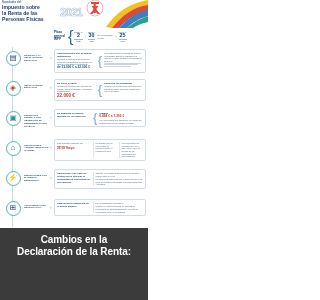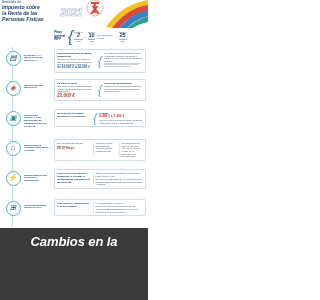--- a/index.html
+++ b/index.html
@@ -2,21 +2,21 @@
 <html><head>
 <meta charset="utf-8">
 <style>
   * { margin:0; padding:0; box-sizing:border-box; }
   html,body { width:148px; height:300px; overflow:hidden; }
   body {
     font-family:"Liberation Sans", sans-serif;
     background:#ffffff;
     position:relative;
   }
-  #page { position:relative; width:148px; height:300px; background:#ffffff; overflow:hidden;font-style:italic; }
+  #page { position:relative; width:148px; height:300px; background:#ffffff; overflow:hidden; }
 
   
   .header { position:relative; height:26px; width:148px; }
   .hdr-title {
     position:absolute; left:2px; top:1px; width:60px;
     color:#1f3f6e; font-weight:700; line-height:1.18;
   }
   .hdr-kicker { font-size:2.6px; letter-spacing:.02em; color:#4a6a94; font-weight:600; }
   .hdr-main { font-size:5.1px; }
   .hdr-year {
@@ -91,21 +91,21 @@
   .spine { position:absolute; left:11.5px; top:47px; width:0.5px; height:180px; background:#bfe0e2; }
 
   
   .overlay {
     position:absolute; left:0; top:228px; width:148px; height:72px;
     background:rgba(32,32,32,0.88);
     display:flex; align-items:flex-start; justify-content:center;
     padding-top:6px;
   }
   .caption {
-    color:#ffffff; font-weight:700; font-size:13px; line-height:1.22;
+    color:#ffffff; font-weight:700; font-size:10px; line-height:1.22;
     text-align:center; width:140px; letter-spacing:-0.1px;
   }
 </style>
 </head>
 <body>
 
 <div id="page">
 
   <div class="header">
     <div class="hdr-title">
@@ -297,16 +297,17 @@
           <div class="c-text">sustituye el anterior sistema de solicitud de rectificación de autoliquidaciones y permite su presentación por vía electrónica.</div>
         </div>
       </div>
     </div>
 
   </div>
 
   <div class="overlay">
     <div class="caption">
       <div>Cambios en la</div>
+      <div>Declaración de la Renta:</div>
     </div>
   </div>
 
 </div>
 
 </body></html>

